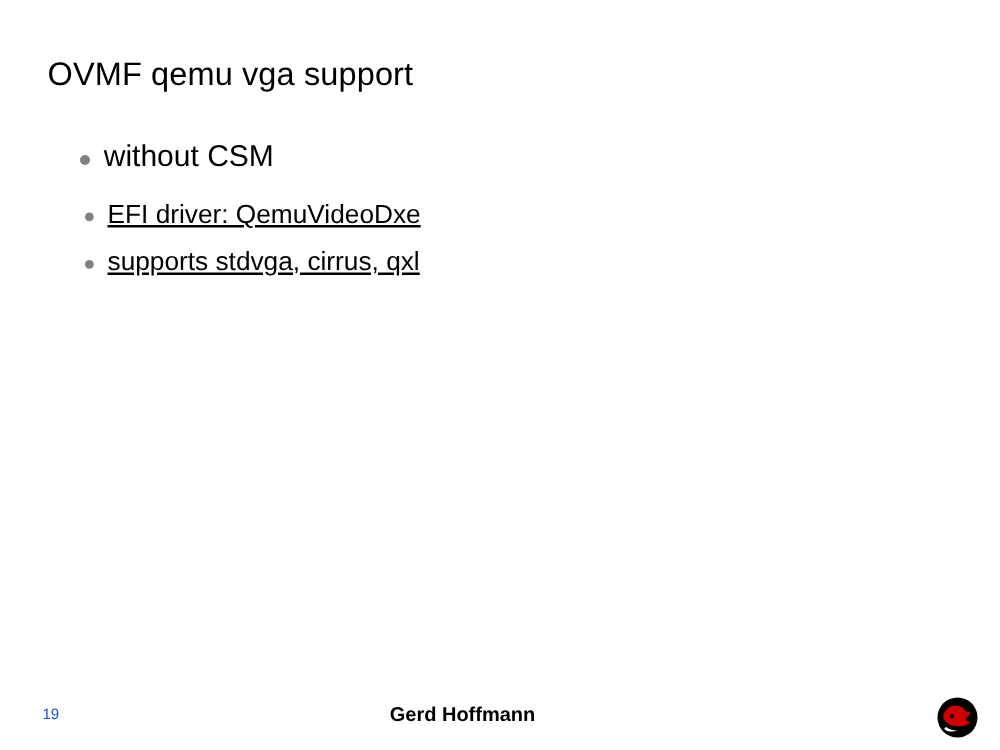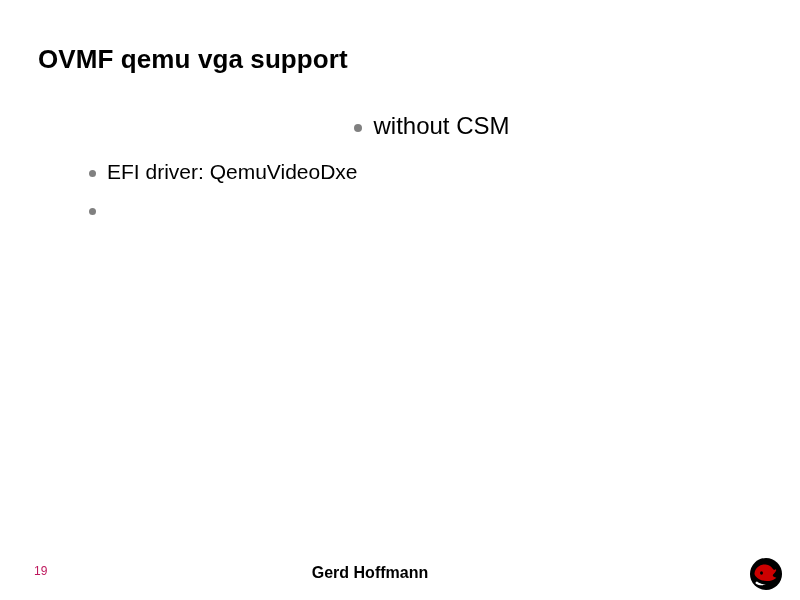--- a/index.html
+++ b/index.html
@@ -19,21 +19,21 @@
     height: 600px;
     background: #ffffff;
   }
 
   
   .slide-title {
     position: absolute;
     left: 38px;
     top: 44px;
     font-size: 26px;
-    font-weight: bold;
+    font-weight: normal;
     color: #000000;
     letter-spacing: 0.1px;
     white-space: nowrap;
   }
 
   
   .body-list {
     position: absolute;
     left: 0;
     top: 110px;
@@ -53,37 +53,37 @@
   }
   .bullet-row .btext {
     flex: 0 1 auto;
     white-space: nowrap;
   }
 
   
   .lvl1 {
     padding-left: 64px;
     height: 48px;
-    justify-content: center;
   }
   .lvl1 .marker {
     width: 8px;
     height: 8px;
     margin-top: 14px;
   }
   .lvl1 .btext {
     margin-left: 11px;
     font-size: 24px;
     line-height: 32px;
   }
 
   
   .lvl2 {
-    padding-left: 89px;
+    padding-left: 68px;
     height: 38px;
+    text-decoration: underline;
   }
   .lvl2 .marker {
     width: 7px;
     height: 7px;
     margin-top: 12px;
   }
   .lvl2 .btext {
     margin-left: 11px;
     font-size: 21px;
     line-height: 28px;
@@ -95,21 +95,21 @@
     left: 0;
     bottom: 0;
     width: 800px;
     height: 46px;
   }
   .page-number {
     position: absolute;
     left: 34px;
     top: 10px;
     font-size: 12px;
-    color: #be185d;
+    color: #1d4ed8;
   }
   .author {
     position: absolute;
     left: 0;
     top: 10px;
     width: 740px;
     text-align: center;
     font-size: 16px;
     font-weight: bold;
     color: #000000;
@@ -136,20 +136,21 @@
       <span class="btext">without CSM</span>
     </div>
 
     <div class="bullet-row lvl2">
       <span class="marker"></span>
       <span class="btext">EFI driver: QemuVideoDxe</span>
     </div>
 
     <div class="bullet-row lvl2">
       <span class="marker"></span>
+      <span class="btext">supports stdvga, cirrus, qxl</span>
     </div>
 
 
 
   </div>
 
   <div class="footer">
 
     <div class="page-number">19</div>
 

